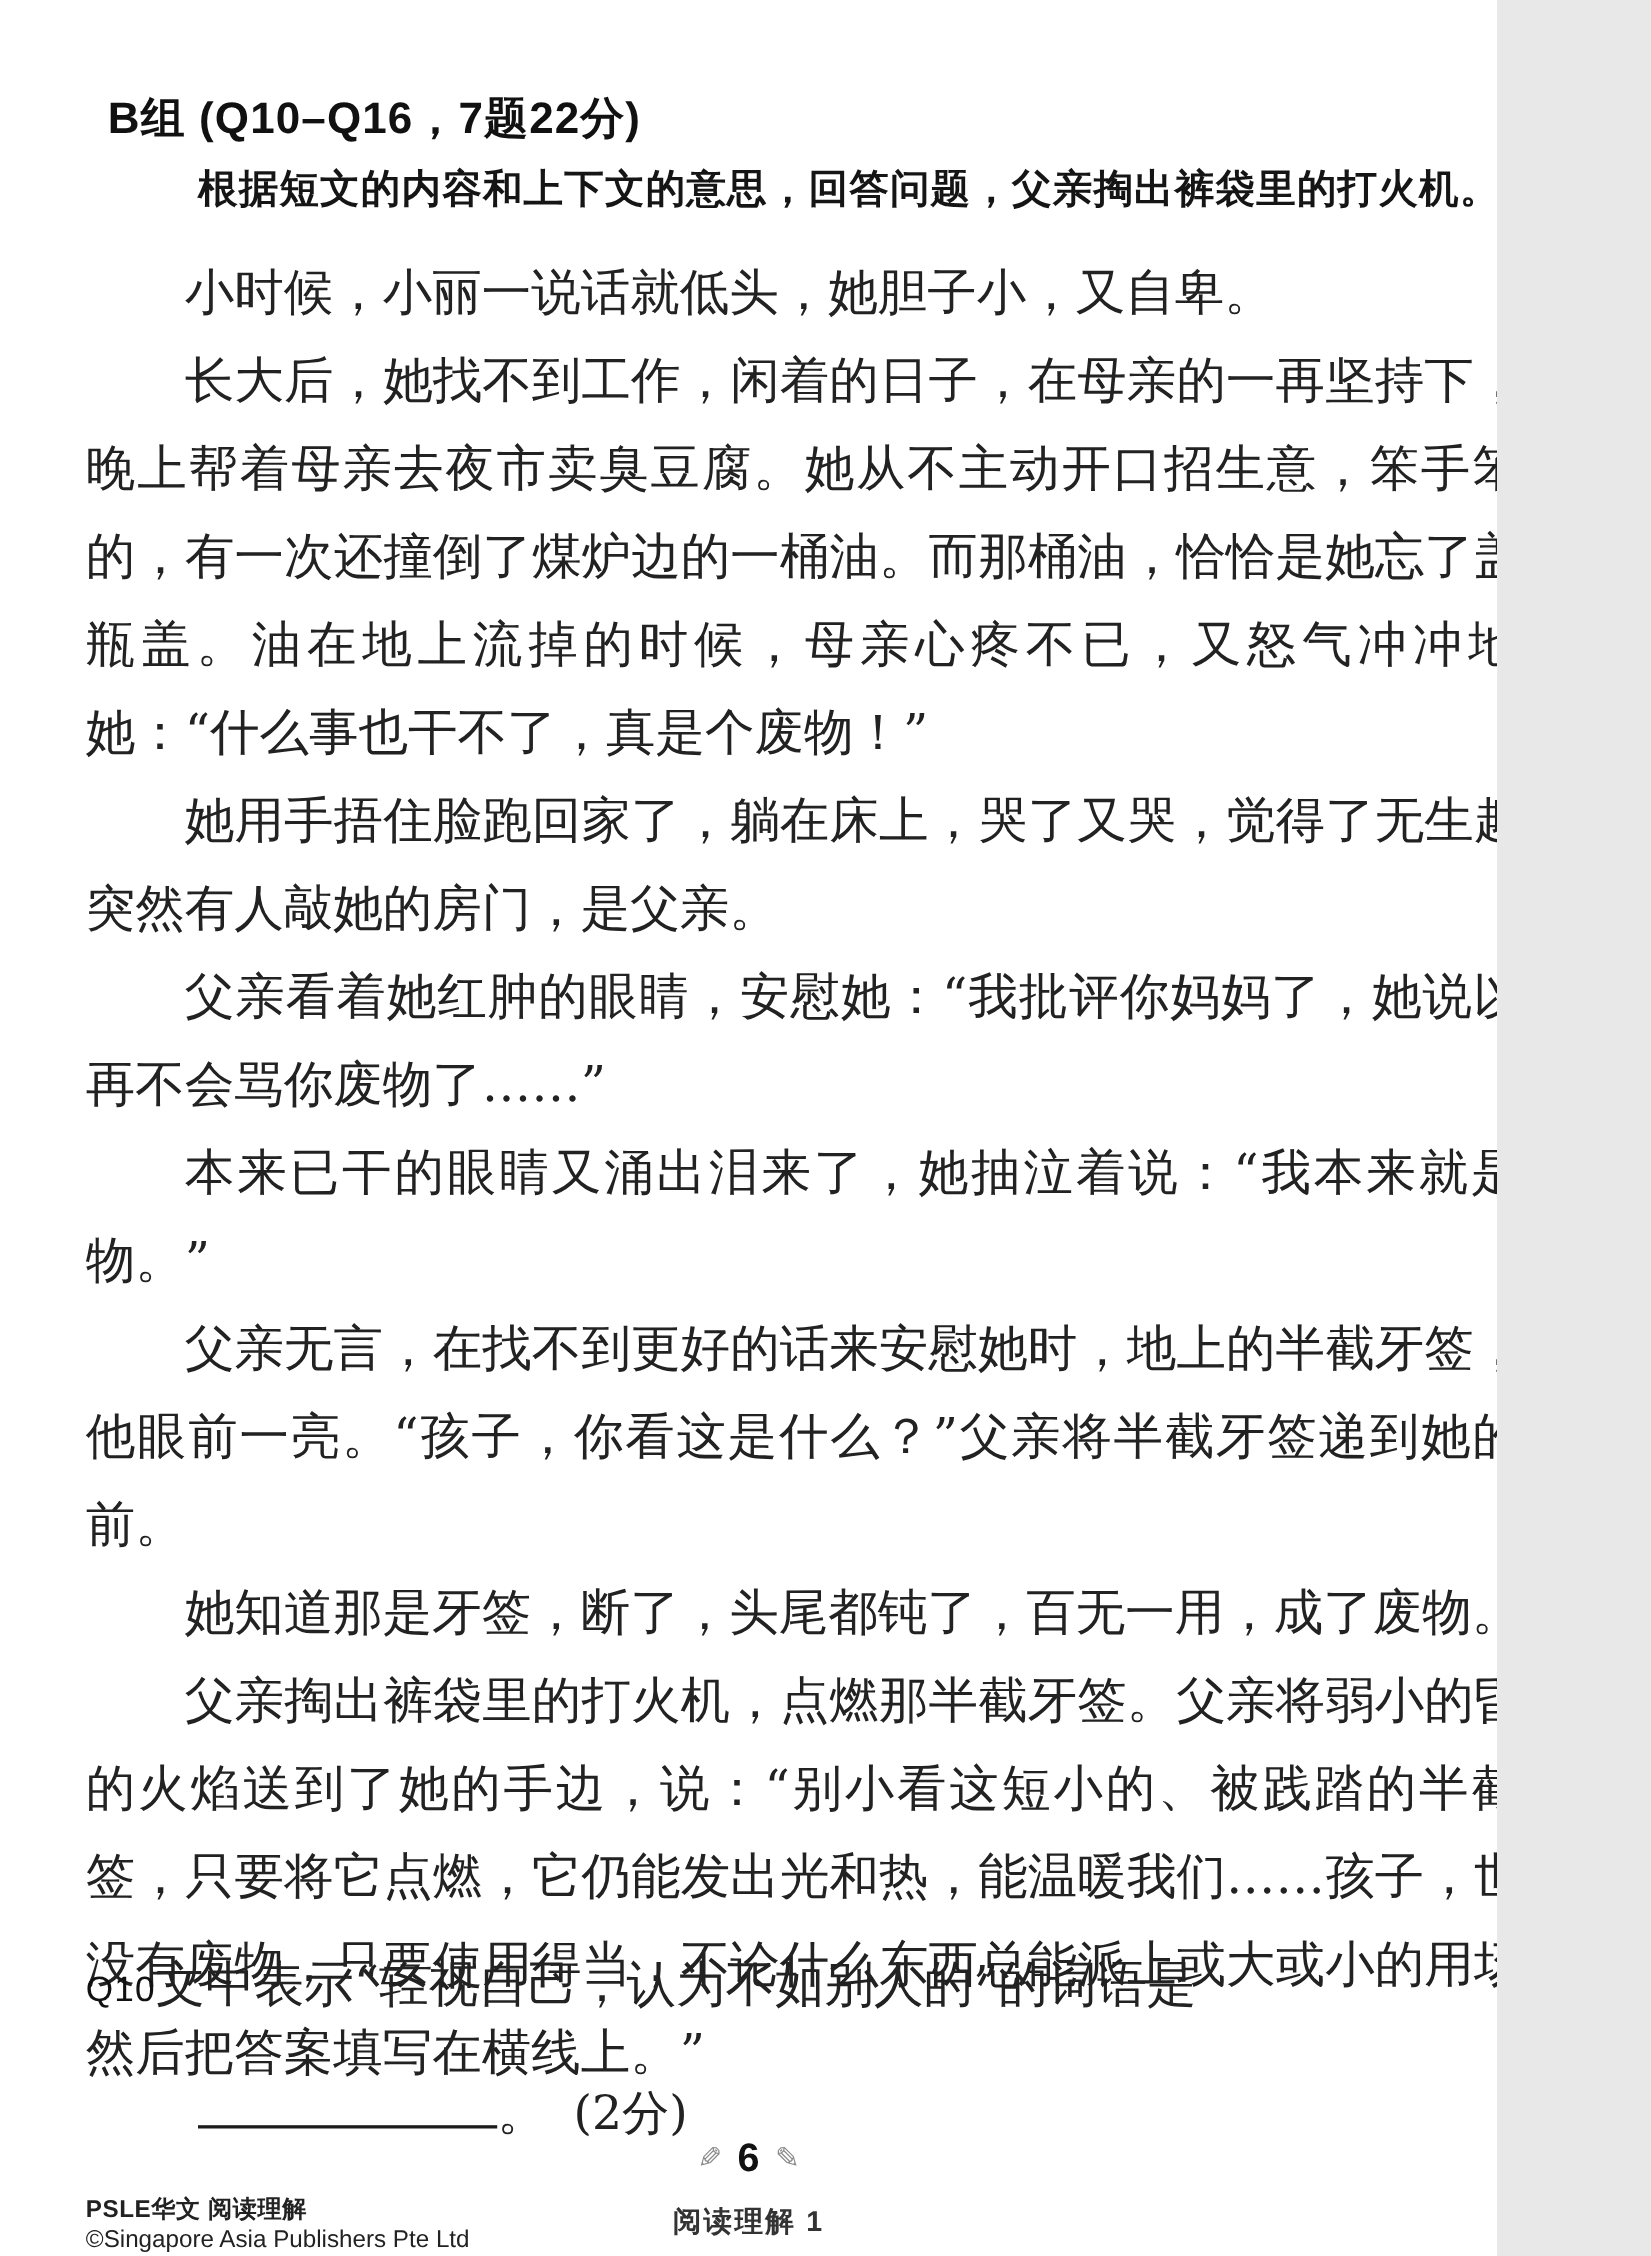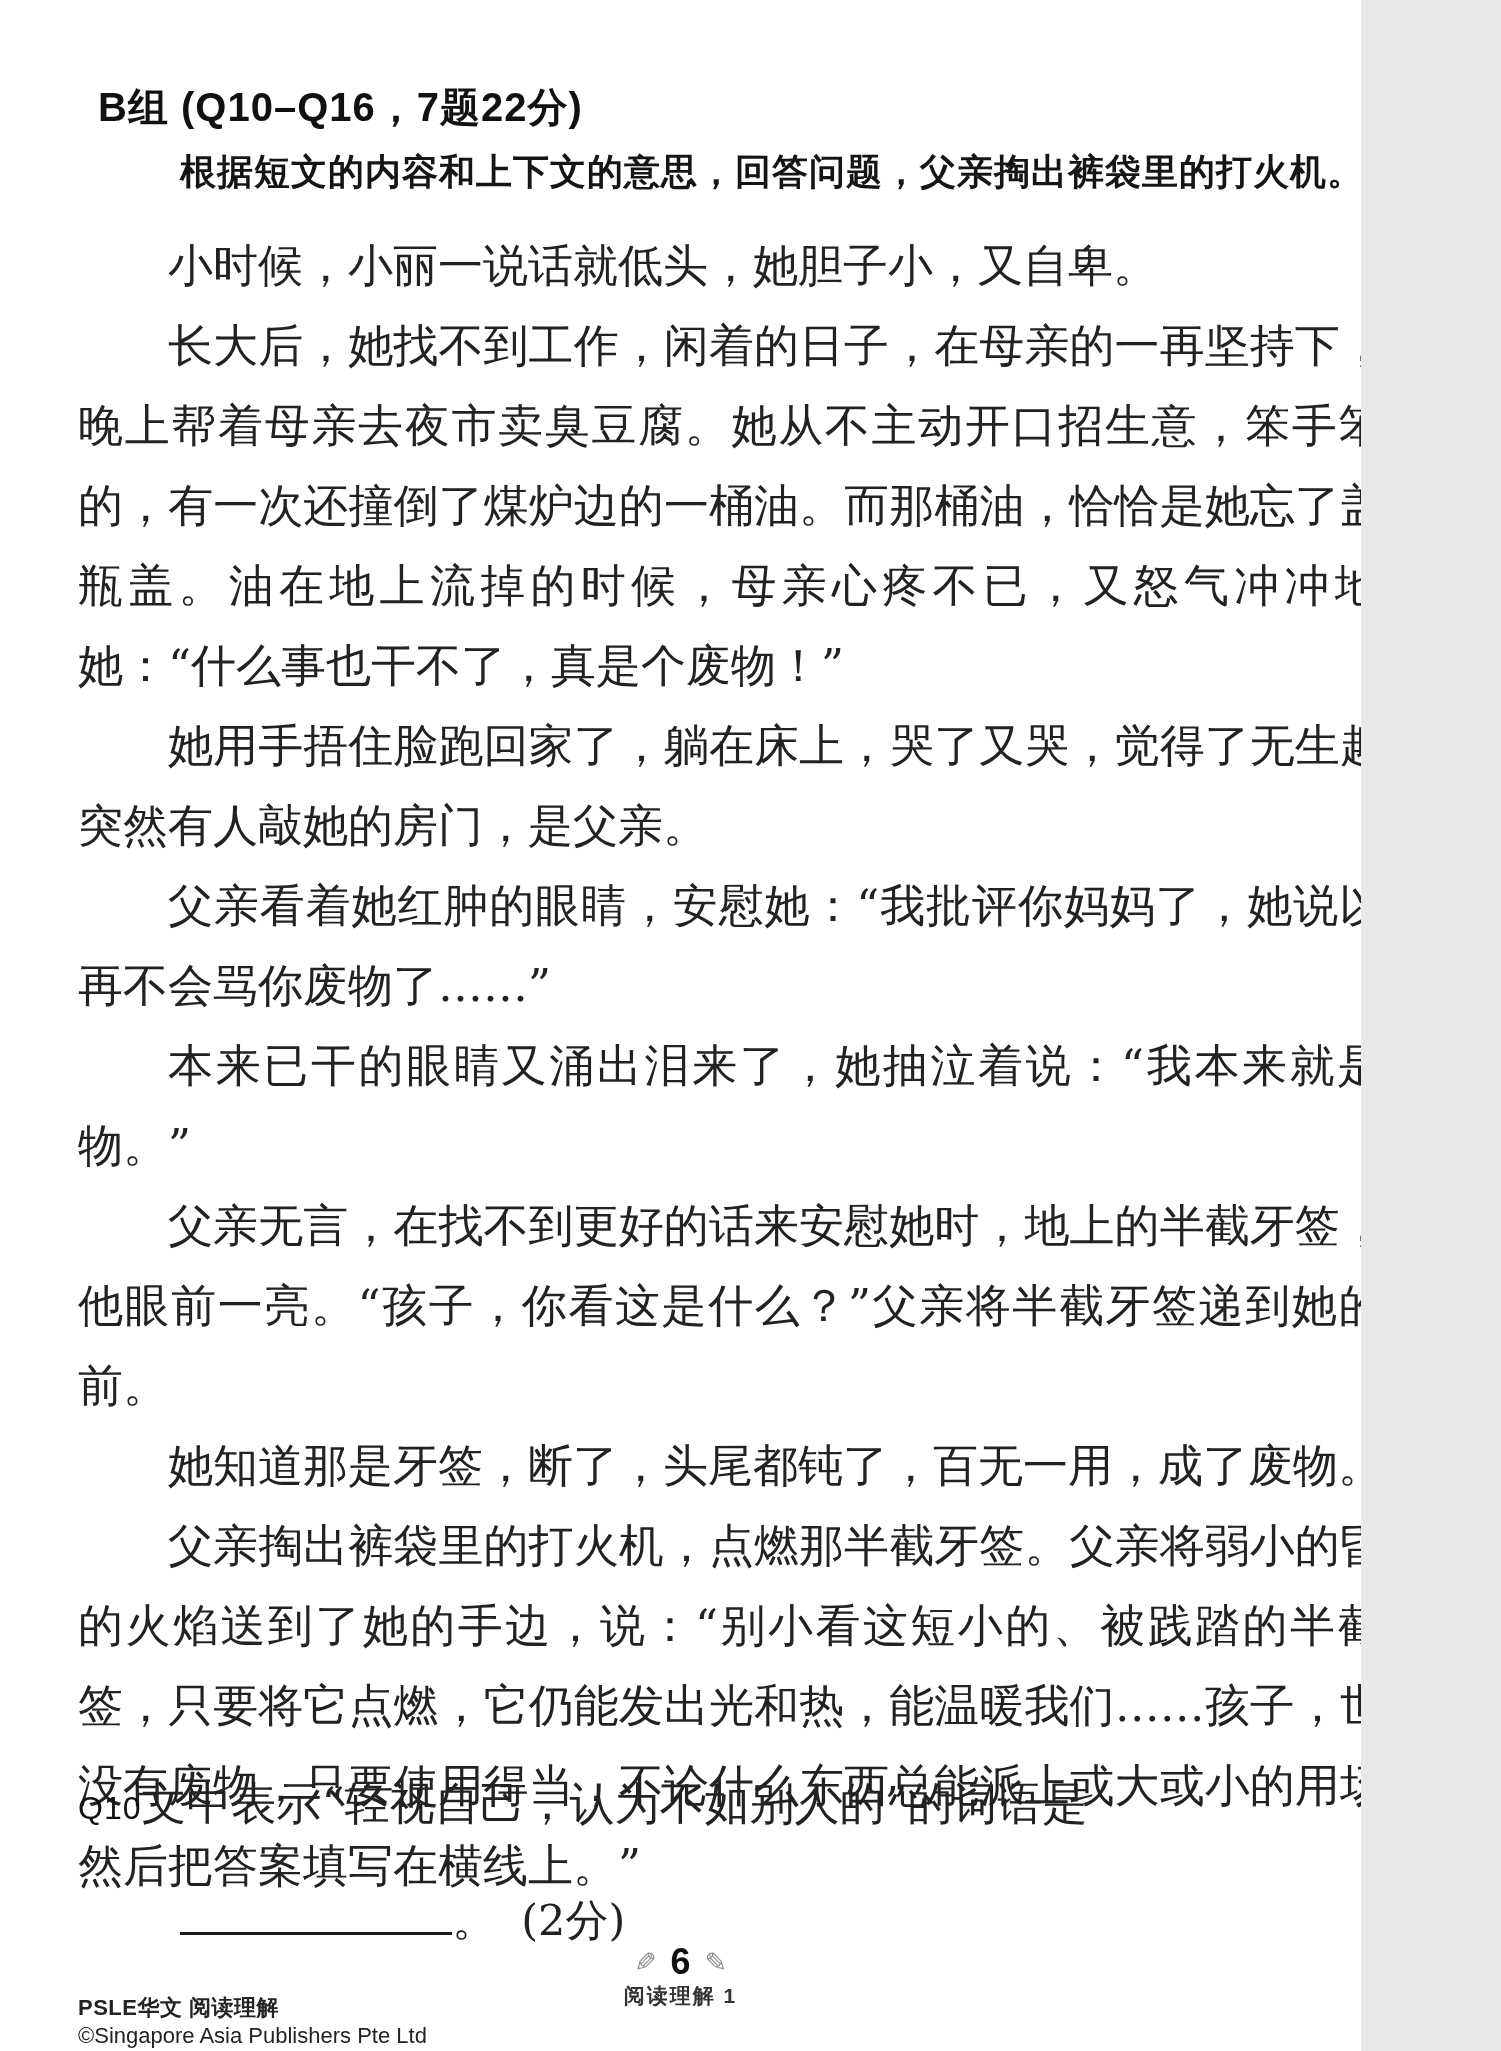--- a/index.html
+++ b/index.html
@@ -78,23 +78,23 @@
     font-family:"Liberation Sans", sans-serif;
     font-weight:bold;font-size:36px;color:#111;
   }
   .hand-icon{
     font-size:27px;color:#8a8a8a;
     font-family:"DejaVu Sans", sans-serif;
     line-height:1;
   }
   .hand-icon.mirrored{transform:scaleX(-1);display:inline-block;}
   .section-label{
-    margin-top:0;
+    margin-top:20px;
     font-family:"Liberation Sans", sans-serif;
-    font-weight:bold;font-size:21px;color:#333;
+    font-weight:bold;font-size:26px;color:#333;
     letter-spacing:2px;
   }
 </style>
 </head>
 <body>
 
 <div class="page">
 
   <div class="section-header">B组 (Q10–Q16，7题22分)</div>
 

